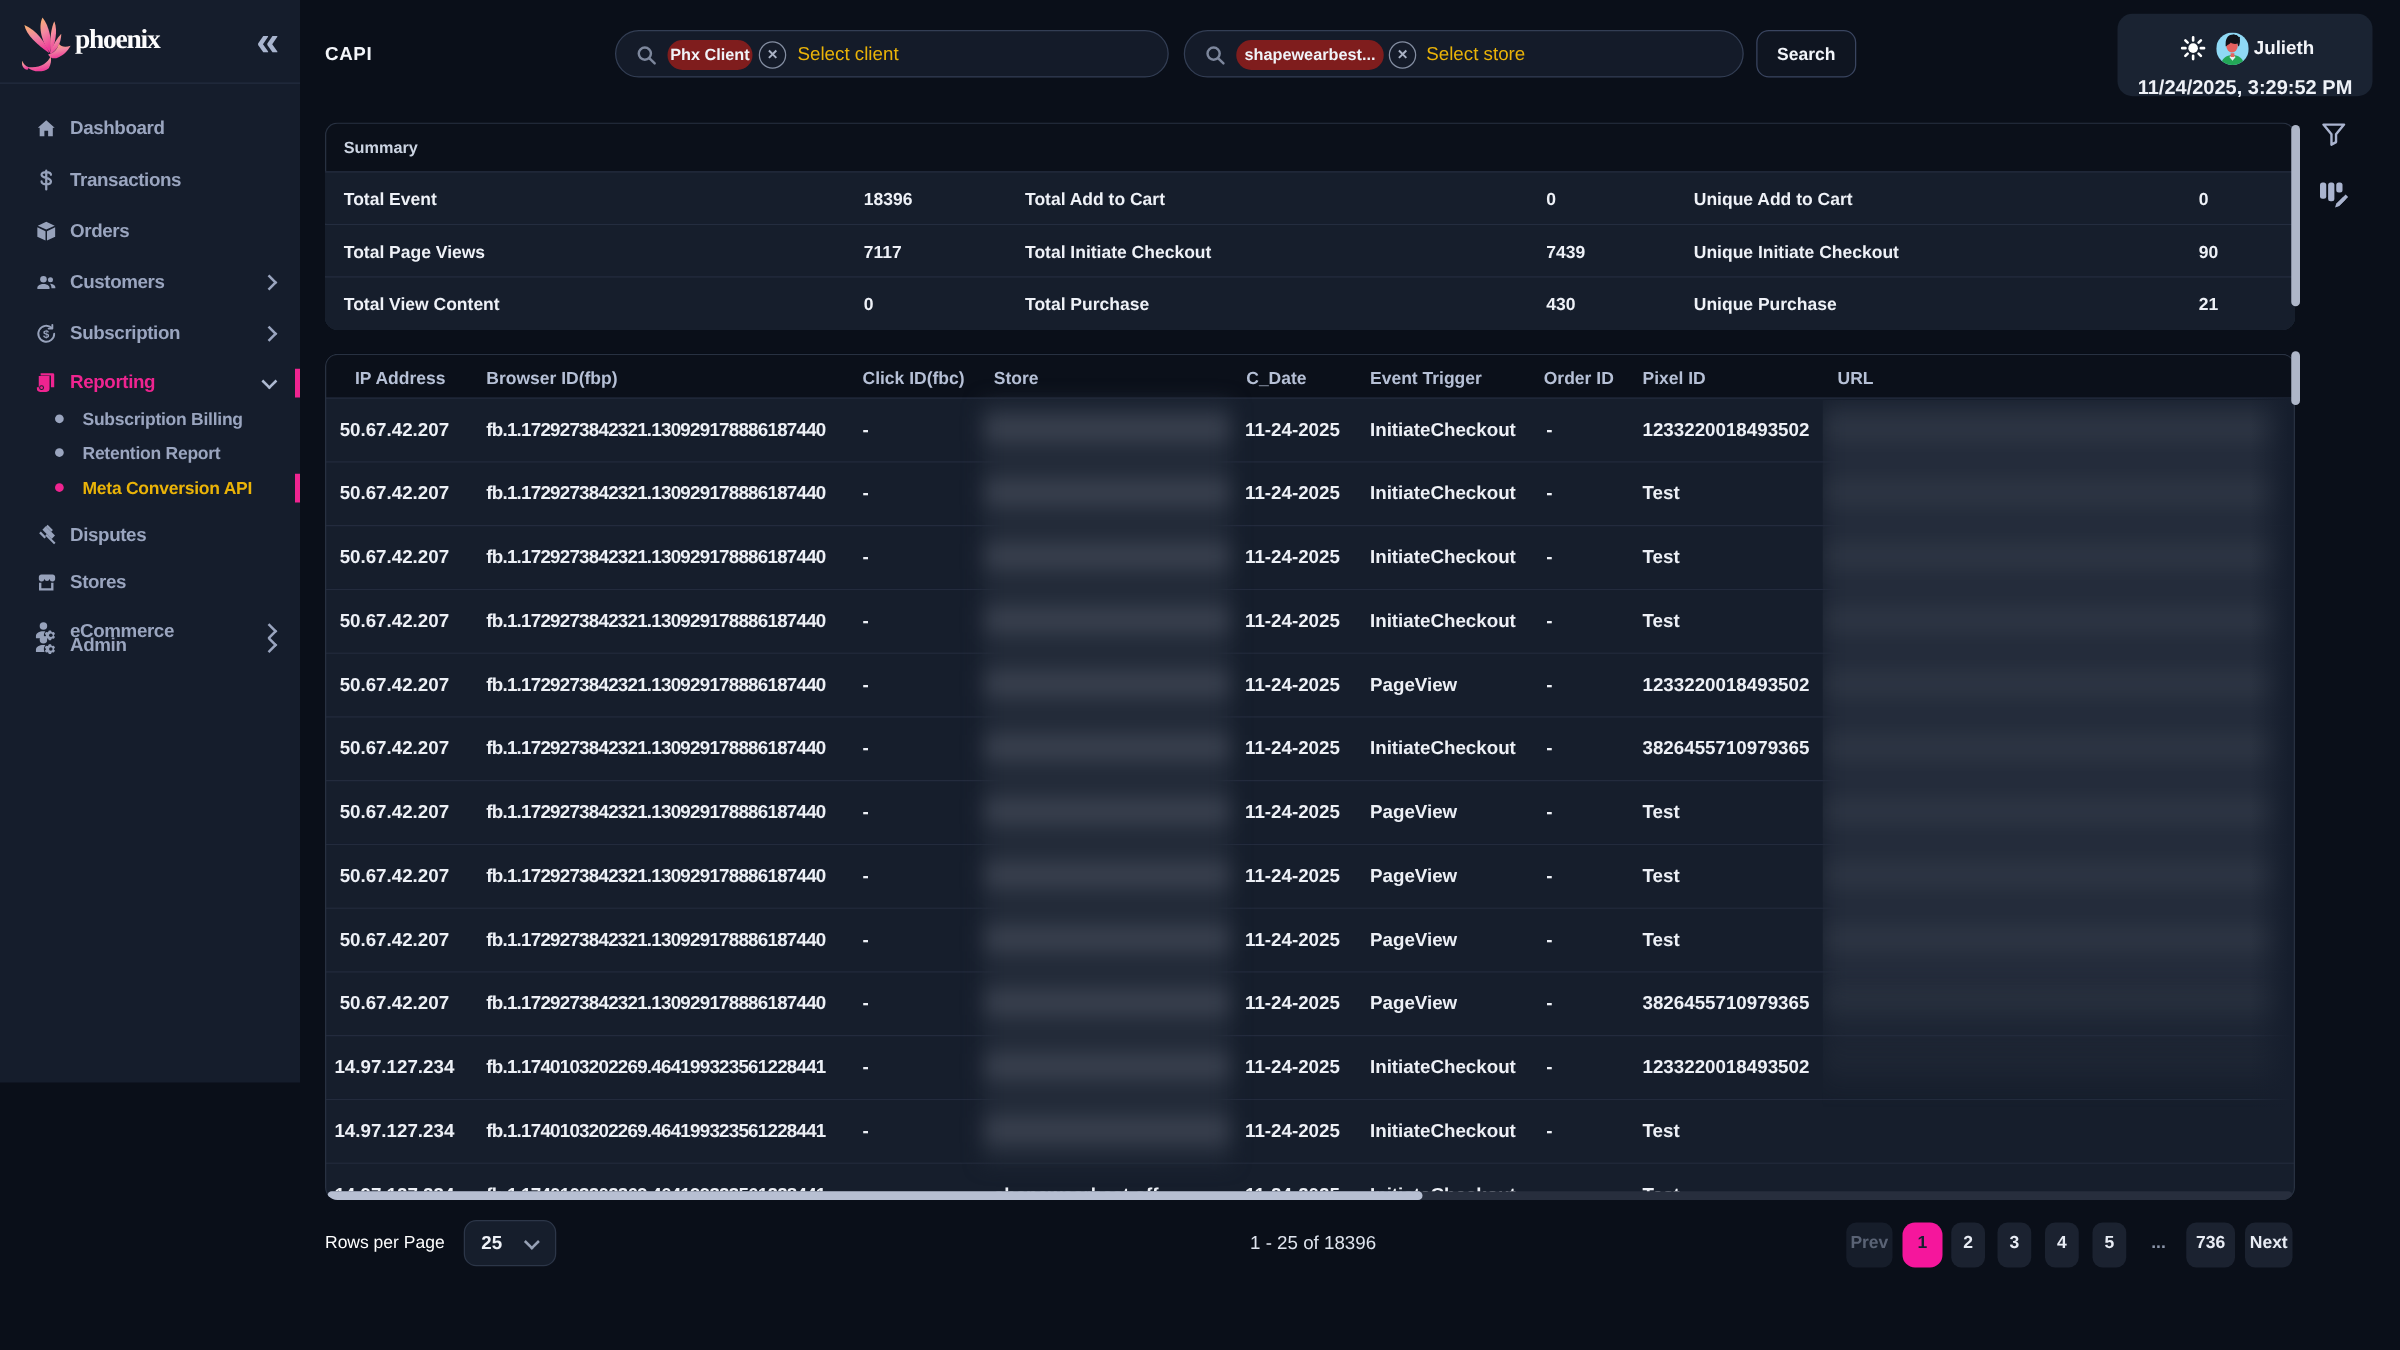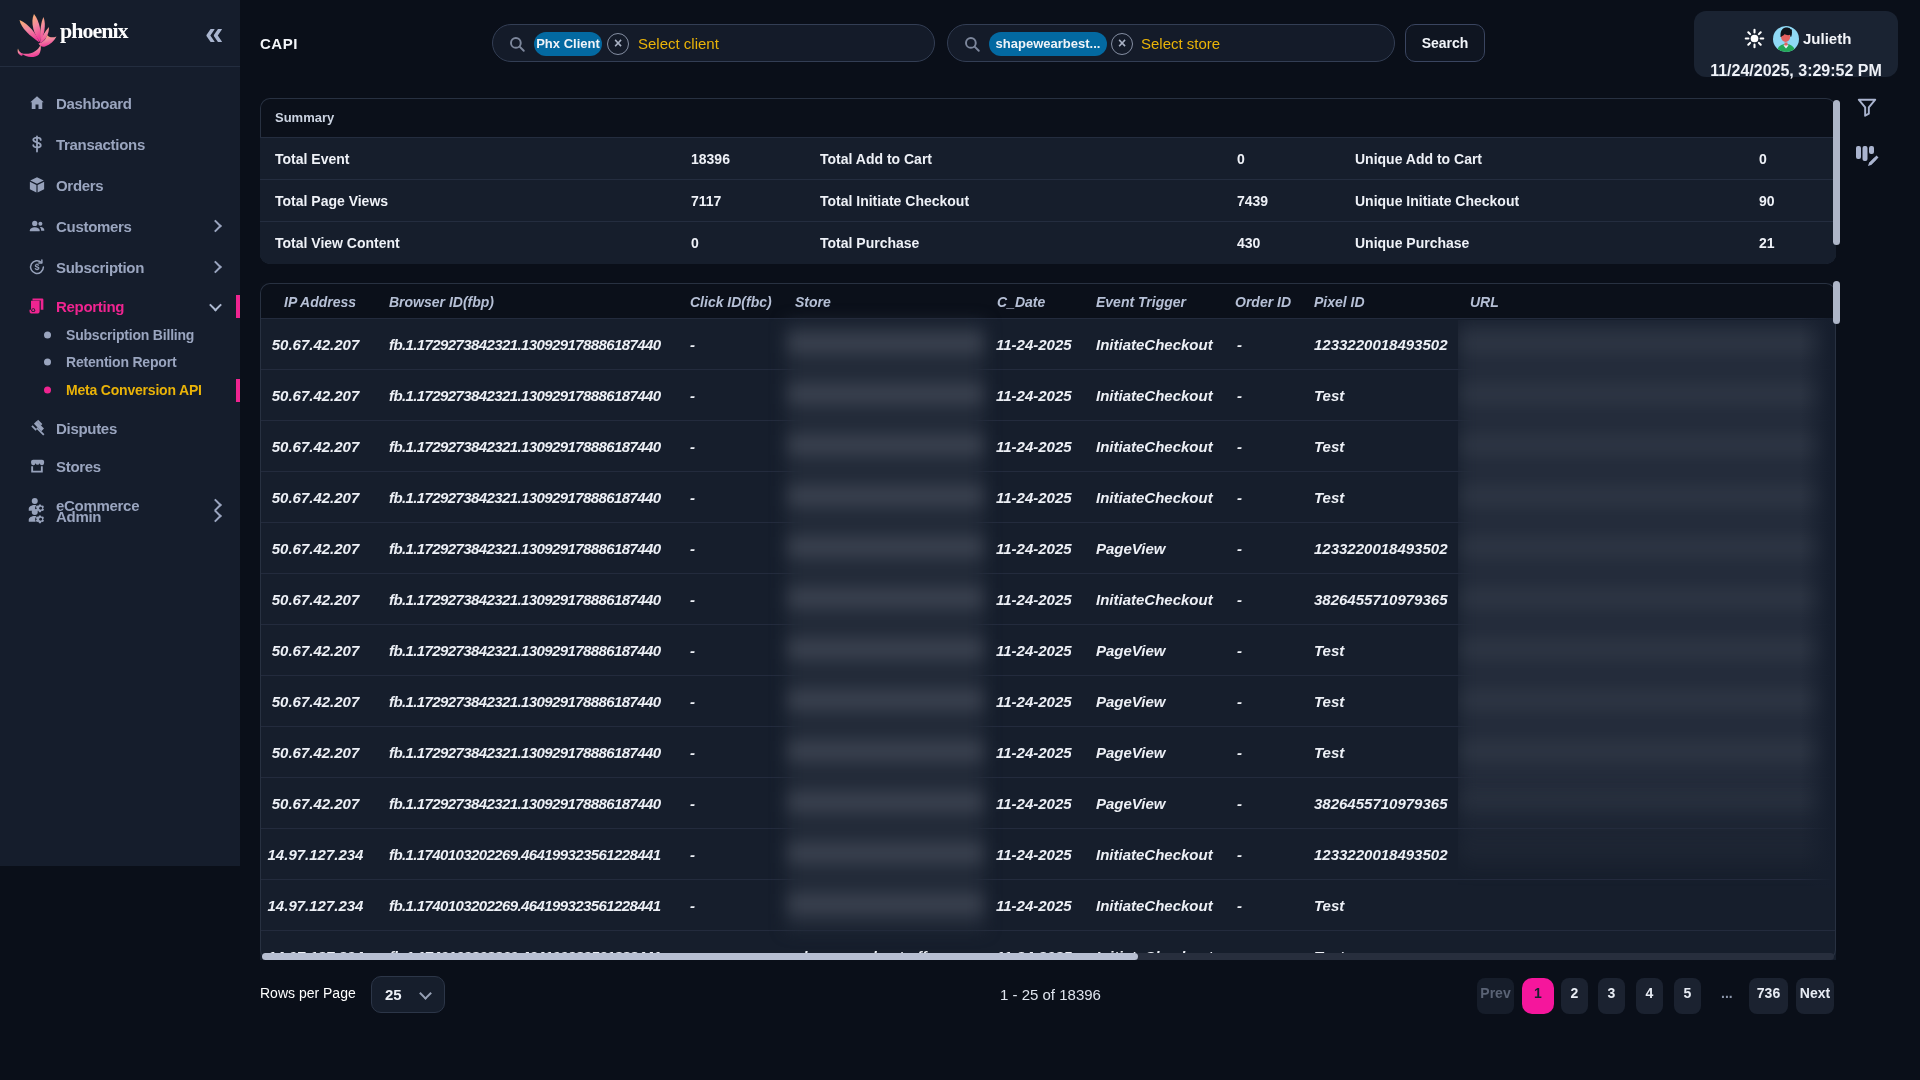--- a/index.html
+++ b/index.html
@@ -23,39 +23,39 @@
 .smi { position:absolute; left:0; width:240px; height:28px; }
 .smi .dot { position:absolute; left:44px; top:50%; transform:translateY(-50%); width:7px; height:7px; border-radius:50%; background:#9aa5bf; }
 .smi .lb { position:absolute; left:66px; top:50%; transform:translateY(-50%); font-size:14px; font-weight:700; letter-spacing:-0.2px; color:#9aa5bf; white-space:nowrap; }
 .smi.active .dot { background:#ef2490; }
 .smi.active .lb { color:#eab308; }
 
 
 #capi { position:absolute; left:260px; top:35px; font-size:15px; font-weight:700; color:#f4f6fa; letter-spacing:0.5px; }
 .searchbox { position:absolute; top:24px; height:38px; background:#141b29; border:1px solid #333e54; border-radius:19px; }
 .mag { position:absolute; left:15px; top:10px; width:18px; height:18px; }
-.chip { position:absolute; top:7px; height:24px; background:#0369a1; border-radius:12px; color:#f0f3f8; font-size:13px; font-weight:700; line-height:24px; text-align:center; }
+.chip { position:absolute; top:7px; height:24px; background:#7f1d1d; border-radius:12px; color:#f0f3f8; font-size:13px; font-weight:700; line-height:24px; text-align:center; }
 .xcirc { position:absolute; top:8px; width:22px; height:22px; border-radius:50%; border:1.5px solid #848ea2; color:#a9b2c4; text-align:center; line-height:19px; font-size:14px; font-weight:700; }
 .phold { position:absolute; top:10px; font-size:15px; color:#eab308; }
 #search-btn { position:absolute; left:1405px; top:24px; width:80px; height:38px; background:#0f1521; border:1px solid #3a4560; border-radius:10px; color:#f2f5fa; font-size:14px; font-weight:700; text-align:center; line-height:36px; }
 
 
 #ucard { position:absolute; left:1694px; top:11px; width:204px; height:66px; background:#1a2332; border-radius:12px; }
 #uname { position:absolute; left:109px; top:19px; font-size:15px; font-weight:700; color:#f3f5f9; }
 #udate { position:absolute; left:0; top:51px; width:100%; text-align:center; font-size:16px; font-weight:700; color:#eef1f7; }
 
 
 #summary { position:absolute; left:260px; top:98px; width:1576px; height:166px; background:#0b101a; border-radius:10px; overflow:hidden; box-shadow:inset 0 0 0 1px #283141; }
 #summary .title { position:absolute; left:15px; top:0; height:39px; line-height:39px; font-size:13px; font-weight:700; color:#ccd4e2; }
 .srow { position:absolute; left:0; width:100%; height:42px; background:#161e2c; border-top:1px solid #242d3f; }
 .srow span { position:absolute; top:50%; transform:translateY(-50%); font-size:14px; font-weight:700; color:#eef1f7; white-space:nowrap; }
 .sl1 { left:15px; } .sv1 { left:431px; } .sl2 { left:560px; } .sv2 { left:977px; } .sl3 { left:1095px; } .sv3 { left:1499px; }
 
 
-#tablew { position:absolute; left:260px; top:283px; width:1576px; height:677px; background:#0b101a; border-radius:0; overflow:hidden;font-style:italic; }
+#tablew { position:absolute; left:260px; top:283px; width:1576px; height:677px; background:#0b101a; border-radius:10px; overflow:hidden; }
 #thead { position:absolute; left:0; top:0; width:100%; height:37px; }
 #thead span { position:absolute; top:50%; transform:translateY(-50%); font-size:14px; font-weight:700; color:#b6c0d6; white-space:nowrap; }
 .trow { position:absolute; left:0; width:100%; height:51px; background:#161e2c; border-top:1px solid #232b3d; }
 .trow span { position:absolute; top:50%; transform:translateY(-50%); font-size:15px; font-weight:700; color:#edf0f6; white-space:nowrap; }
 .c-ip { left:3px; width:105px; text-align:center; }
 .c-fbp { left:129px; letter-spacing:-0.6px; } .c-fbc { left:430px; } .c-store { left:535px; } .c-date { left:736px; }
 .c-ev { left:836px; } .c-oid { left:977px; } .c-pix { left:1054px; }
 
 
 #blur-store { position:absolute; left:527px; top:39px; width:197px; height:608px; filter:blur(8px); }

